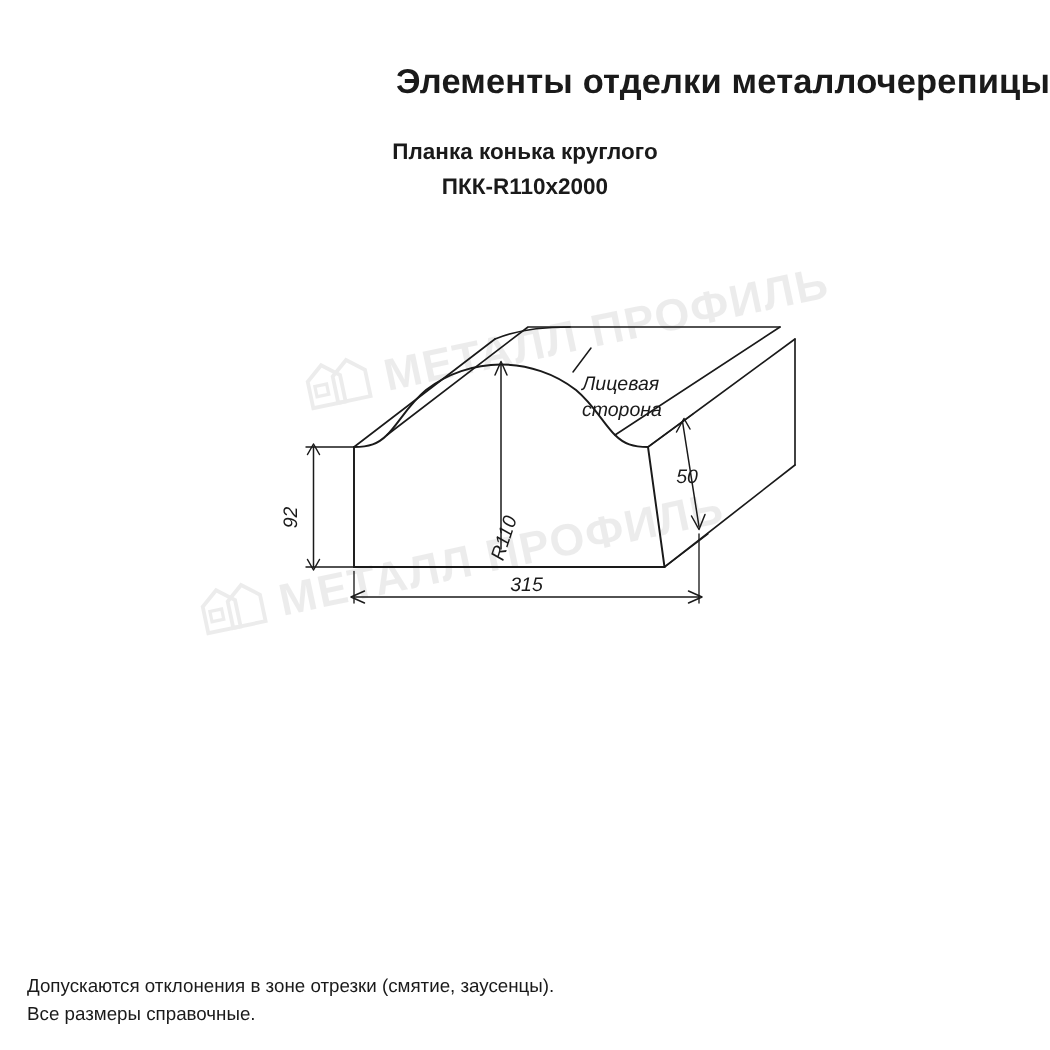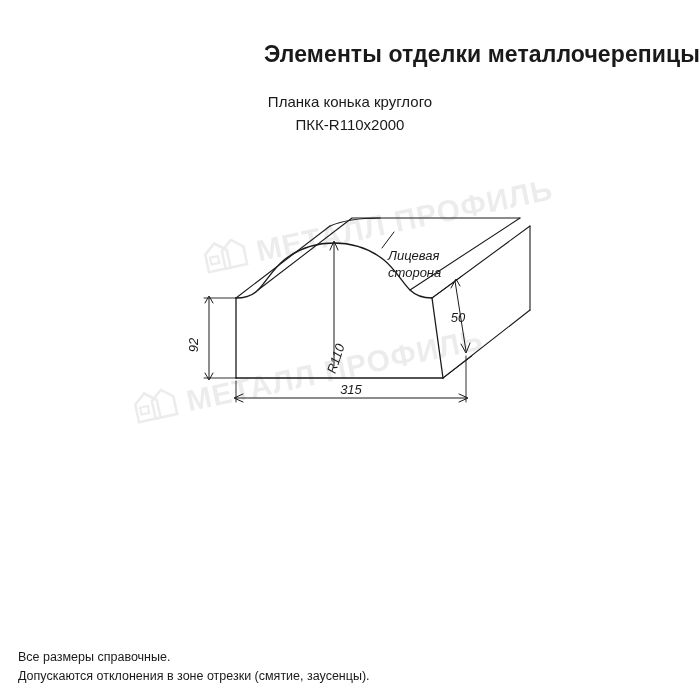--- a/index.html
+++ b/index.html
@@ -29,21 +29,21 @@
     font-weight: bold;
     letter-spacing: 0.1px;
   }
   .subtitle {
     position: absolute;
     top: 90px;
     left: 0;
     width: 700px;
     text-align: center;
     font-size: 15px;
-    font-weight: normal;
+    font-weight: bold;
     line-height: 23px;
   }
   .subtitle .line2 {
     display: block;
   }
   .drawing {
     position: absolute;
     top: 170px;
     left: 0;
     width: 572px;
@@ -171,17 +171,17 @@
         <text x="388" y="107">сторона</text>
         <text x="198" y="175" transform="rotate(-90 198 175)" text-anchor="middle">92</text>
         <text x="340" y="190" transform="rotate(-72 340 190)" text-anchor="middle">R110</text>
         <text x="458" y="152" text-anchor="middle">50</text>
         <text x="351" y="224" text-anchor="middle">315</text>
       </g>
     </svg>
   </div>
 
   <div class="footer">
+    <div>Допускаются отклонения в зоне отрезки (смятие, заусенцы).</div>
     <div>Все размеры справочные.</div>
-    <div>Допускаются отклонения в зоне отрезки (смятие, заусенцы).</div>
   </div>
 
 </div>
 
 </body></html>

